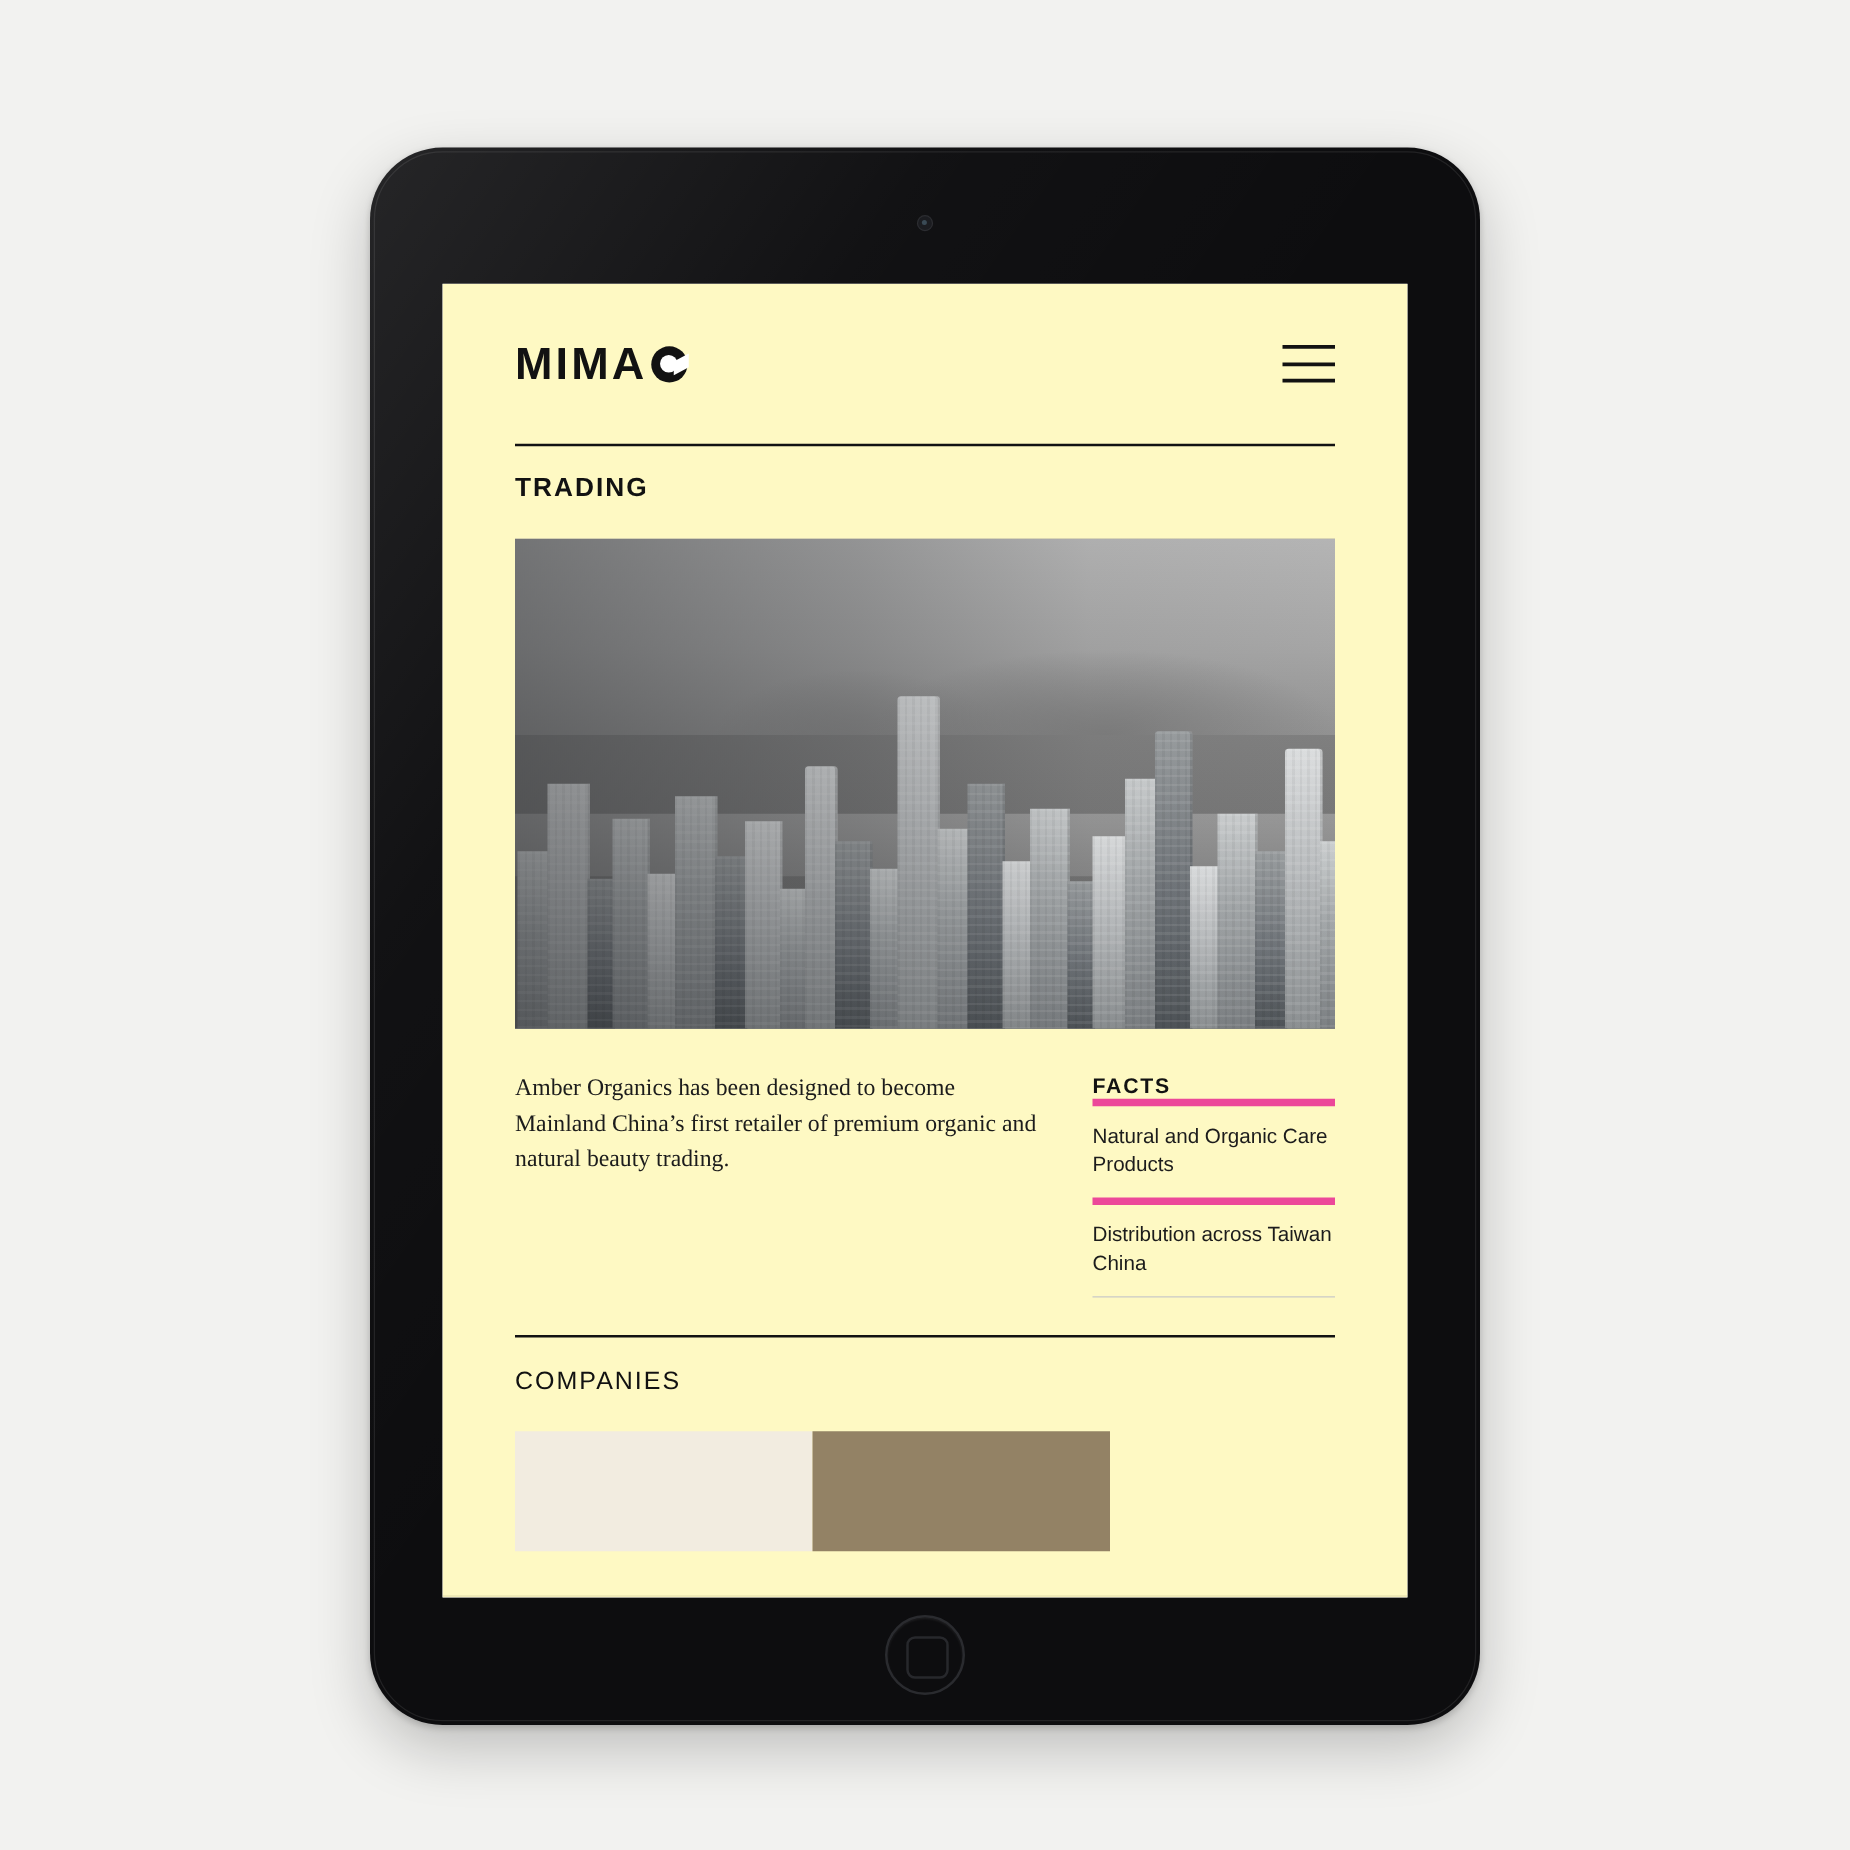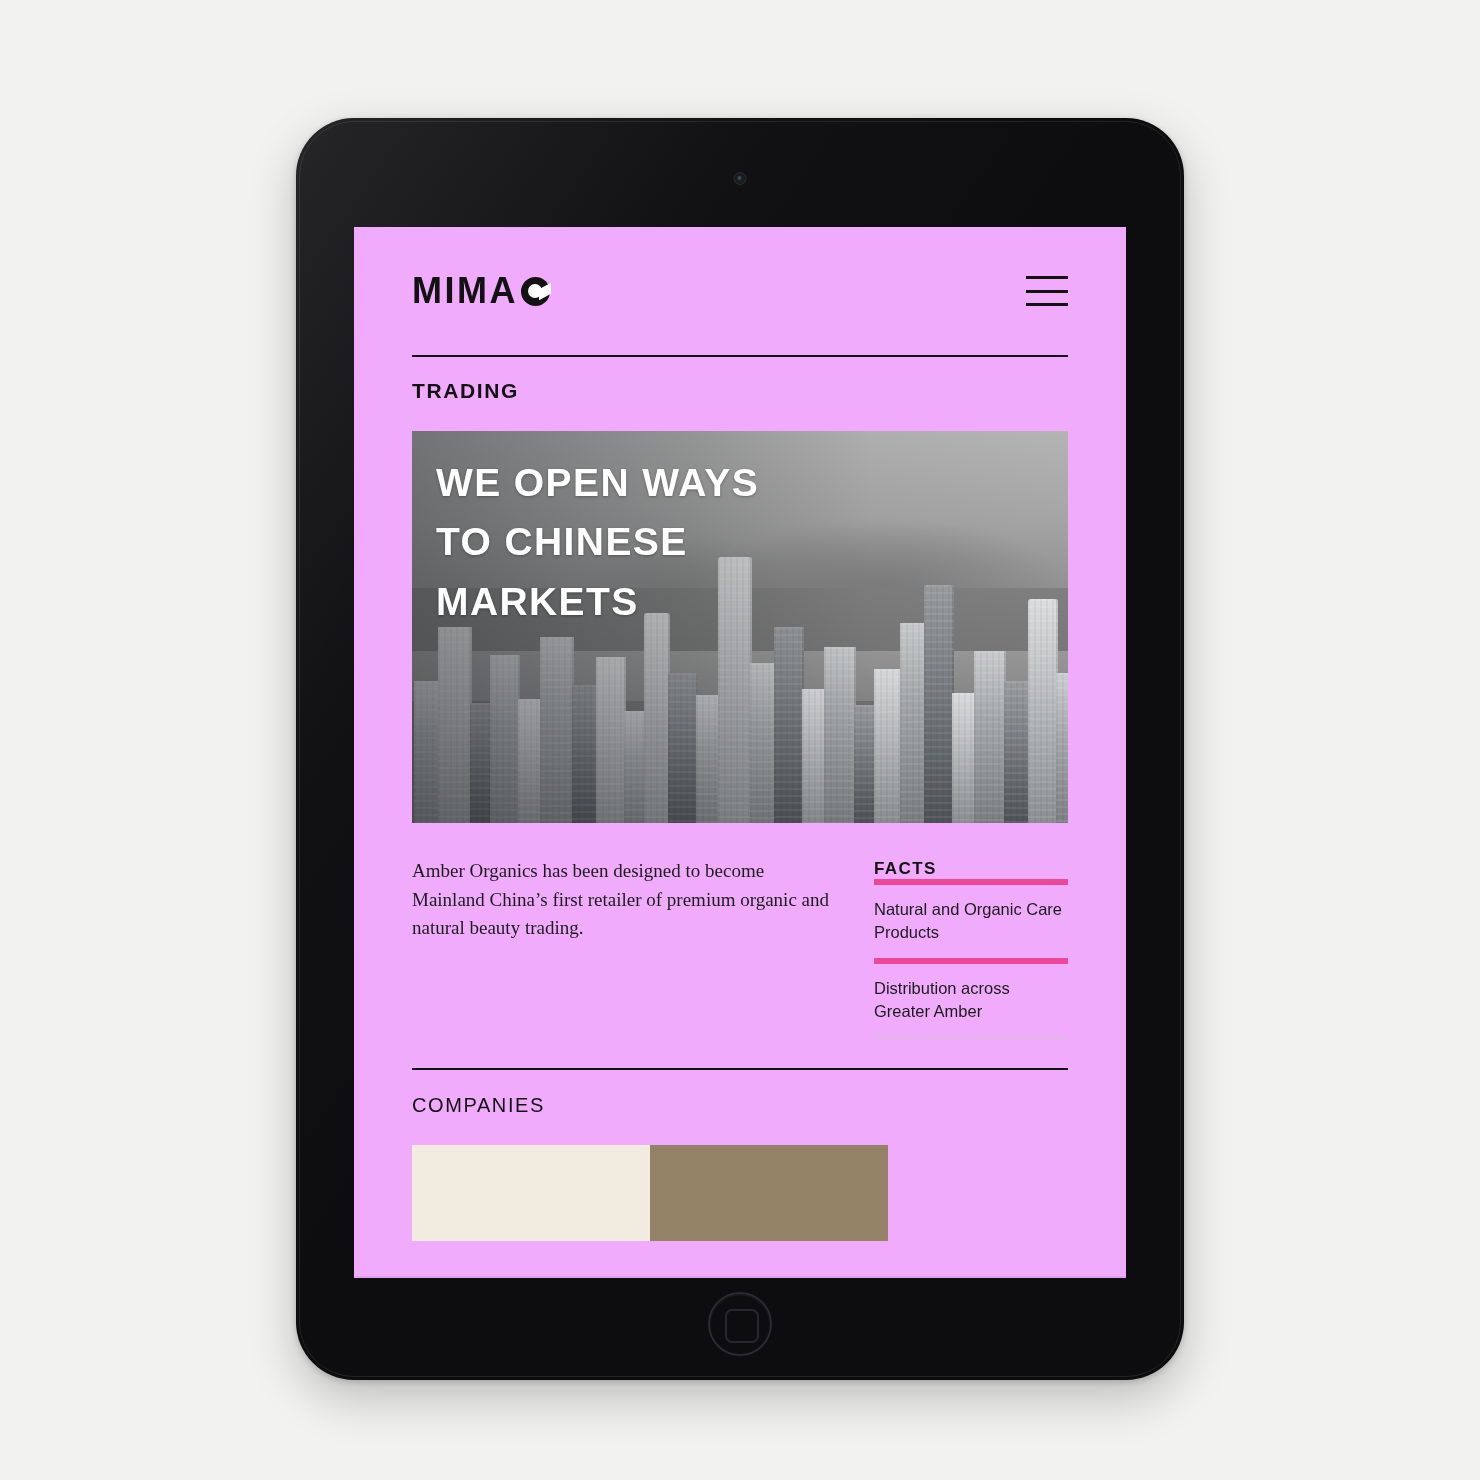--- a/index.html
+++ b/index.html
@@ -97,21 +97,21 @@
     width: 772px;
     height: 1051px;
     background: #ffffff;
     overflow: hidden;
   }
 
   .page {
     position: relative;
     width: 772px;
     height: 1051px;
-    background: #f0abfc;
+    background: #fef9c3;
   }
 
   
   .site-header {
     height: 128px;
     display: flex;
     align-items: center;
     justify-content: space-between;
     padding: 0 58px;
     box-sizing: border-box;
@@ -385,35 +385,30 @@
             <div class="bld" style="left:488px;width:26px;  height:200px;"></div>
             <div class="bld dark peak" style="left:512px;width:30px;  height:238px;"></div>
             <div class="bld light" style="left:540px;width:24px;  height:130px;"></div>
             <div class="bld" style="left:562px;width:32px;  height:172px;"></div>
             <div class="bld dark" style="left:592px;width:26px;  height:142px;"></div>
             <div class="bld light peak" style="left:616px;width:30px;  height:224px;"></div>
             <div class="bld" style="left:644px;width:24px;  height:150px;"></div>
 
           </div>
           <div class="hero-veil"></div>
-          <div class="hero-title">
-            <span>WE OPEN WAYS</span>
-            <span>TO CHINESE</span>
-            <span>MARKETS</span>
-          </div>
         </div>
 
         <div class="body-cols">
           <div class="col-text">
             <p>Amber Organics has been designed to become Mainland China’s first retailer of premium organic and natural beauty trading.</p>
           </div>
           <div class="col-facts">
             <div class="facts-title">FACTS</div>
             <div class="fact-item">Natural and Organic Care Products</div>
-            <div class="fact-item">Distribution across Greater Amber</div>
+            <div class="fact-item">Distribution across Taiwan China</div>
           </div>
         </div>
 
         <div class="rule-companies"></div>
         <div class="companies-title">COMPANIES</div>
         <div class="company-tiles">
           <div class="tile" style="background:#f2ece0;"></div>
           <div class="tile" style="background:#938265;"></div>
         </div>
 

